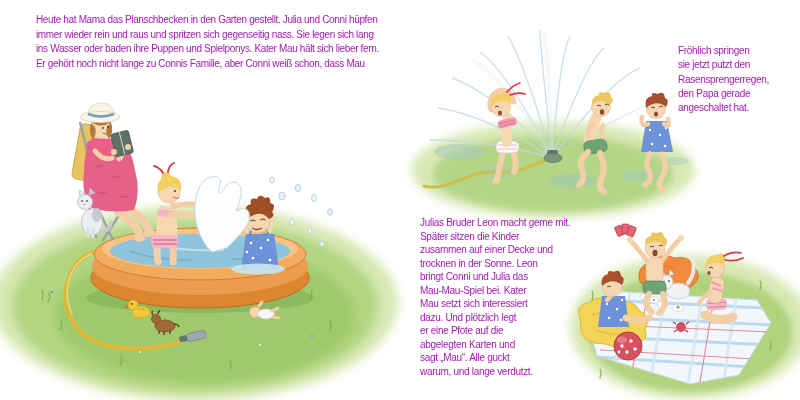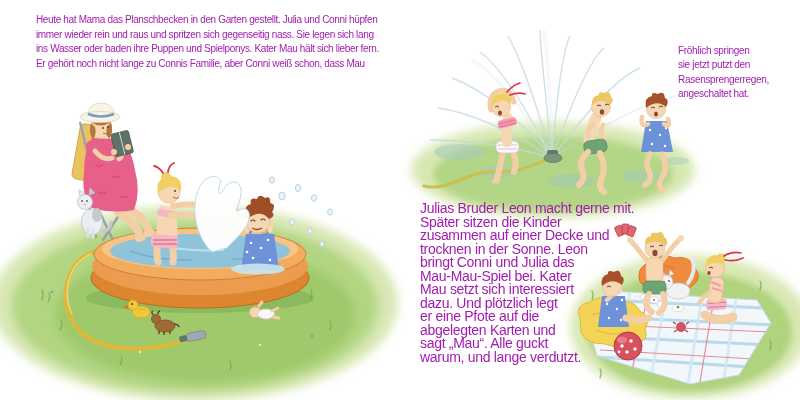--- a/index.html
+++ b/index.html
@@ -5,21 +5,21 @@
   html,body{margin:0;padding:0;background:#ffffff;}
   .spread{
     position:relative;width:800px;height:400px;overflow:hidden;background:#ffffff;
     font-family:Liberation Sans, sans-serif;color:#a21caf;
   }
   .spread svg{position:absolute;left:0;top:0;}
   .story-text{position:absolute;}
   .story-text .line{white-space:nowrap;}
   #left-text{left:36px;top:13px;font-size:10px;line-height:14.7px;letter-spacing:-0.35px;}
   #sprinkler-text{left:678px;top:44px;font-size:10px;line-height:14.3px;letter-spacing:-0.3px;}
-  #picnic-text{left:420px;top:202px;font-size:14px;line-height:13.5px;letter-spacing:-0.3px;}
+  #picnic-text{left:420px;top:216px;font-size:10px;line-height:13.5px;letter-spacing:-0.3px;}
 </style>
 </head>
 <body>
 
 <div class="spread">
 
 <svg width="800" height="400" viewBox="0 0 800 400">
   <defs>
     <filter id="soft" x="-40%" y="-40%" width="180%" height="180%">
           <feGaussianBlur stdDeviation="5"></feGaussianBlur>
@@ -432,20 +432,21 @@
   <div class="line">Heute hat Mama das Planschbecken in den Garten gestellt. Julia und Conni hüpfen</div>
   <div class="line">immer wieder rein und raus und spritzen sich gegenseitig nass. Sie legen sich lang</div>
   <div class="line">ins Wasser oder baden ihre Puppen und Spielponys. Kater Mau hält sich lieber fern.</div>
   <div class="line">Er gehört noch nicht lange zu Connis Familie, aber Conni weiß schon, dass Mau</div>
 </div>
 
 <div id="sprinkler-text" class="story-text">
   <div class="line">Fröhlich springen</div>
   <div class="line">sie jetzt putzt den</div>
   <div class="line">Rasensprengerregen,</div>
+  <div class="line">den Papa gerade</div>
   <div class="line">angeschaltet hat.</div>
 </div>
 
 <div id="picnic-text" class="story-text">
   <div class="line">Julias Bruder Leon macht gerne mit.</div>
   <div class="line">Später sitzen die Kinder</div>
   <div class="line">zusammen auf einer Decke und</div>
   <div class="line">trocknen in der Sonne. Leon</div>
   <div class="line">bringt Conni und Julia das</div>
   <div class="line">Mau-Mau-Spiel bei. Kater</div>

